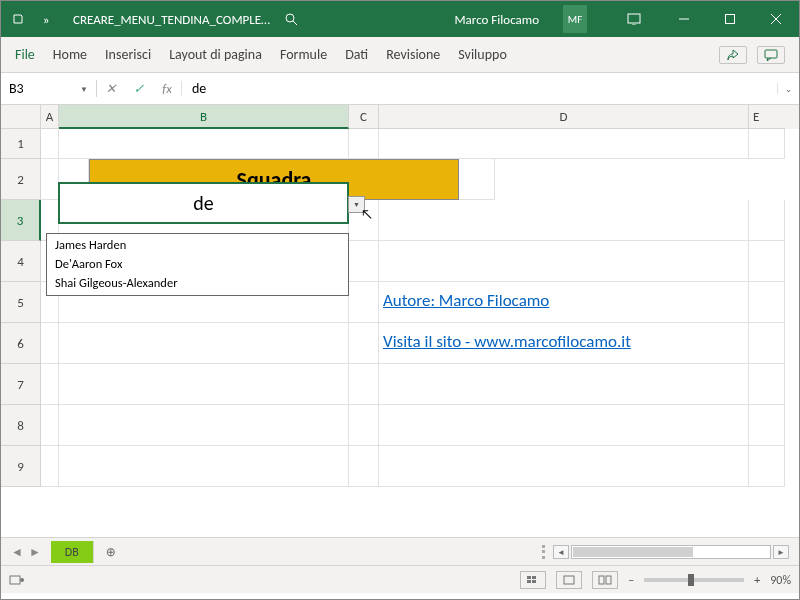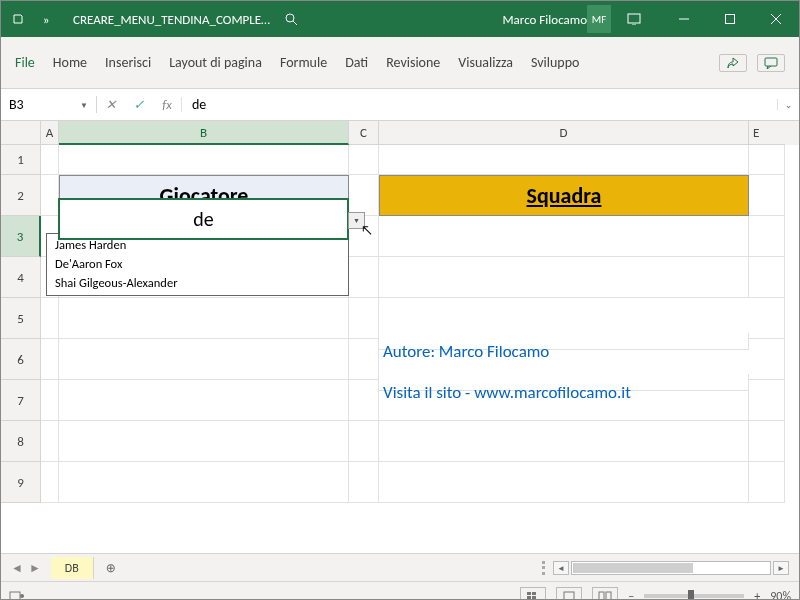--- a/index.html
+++ b/index.html
@@ -3,27 +3,27 @@
 <meta charset="utf-8">
 <style>
   * { box-sizing: border-box; margin: 0; padding: 0; font-family: "Segoe UI", Calibri, sans-serif; }
   body { background: #fff; width: 800px; height: 600px; overflow: hidden; position: relative; border: 1px solid #888; }
 
   
   .titlebar { height: 36px; background: #217346; display: flex; align-items: center; color: #fff; font-size: 13px; }
   .tb-left { display: flex; align-items: center; gap: 14px; padding-left: 10px; }
   .tb-icon { width: 14px; height: 14px; display: flex; align-items: center; justify-content: center; }
   .tb-filename { padding-left: 6px; }
-  .tb-user { margin-left: auto; display: flex; align-items: center; gap: 0; padding-right: 4px; }
+  .tb-user { margin-left: auto; display: flex; align-items: center; gap: 24px; padding-right: 4px; }
   .tb-avatar { background: #3d8f5f; width: 24px; height: 28px; border-radius: 1px; display: flex; align-items: center; justify-content: center; font-size: 11px; }
   .tb-wnd { display: flex; }
   .tb-btn { width: 46px; height: 36px; display: flex; align-items: center; justify-content: center; color: #fff; }
 
   
-  .ribbon { height: 52px; background: #f3f2f1; border-bottom: 1px solid #d4d4d4; display: flex; align-items: center; padding: 0 6px; gap: 2px; font-size: 14px; color: #444; }
+  .ribbon { height: 36px; background: #f3f2f1; border-bottom: 1px solid #d4d4d4; display: flex; align-items: center; padding: 0 6px; gap: 2px; font-size: 14px; color: #444; }
   .ribbon .tab { padding: 6px 8px; white-space: nowrap; }
   .ribbon .tab.file { color: #217346; font-weight: 400; }
   .ribbon-right { margin-left: auto; display: flex; gap: 10px; padding-right: 8px; color: #217346; }
   .rshare { border: 1px solid #c4c4c4; padding: 2px 6px; border-radius: 2px; }
 
   
   .fbar { height: 32px; background: #fff; border-bottom: 1px solid #d4d4d4; display: flex; align-items: center; font-size: 14px; }
   .namebox { width: 96px; border-right: 1px solid #d4d4d4; display: flex; align-items: center; padding: 0 8px; justify-content: space-between; background:#fff; }
   .namebox .dd { font-size: 8px; color: #666; }
   .fb-btns { display: flex; align-items: center; border-right: 1px solid #e1e1e1; }
@@ -48,29 +48,29 @@
   
   .wA { width: 18px; } .wB { width: 290px; } .wC { width: 30px; } .wD { width: 370px; } .wE { width: 36px; }
 
   .hdrcell { background: #eaeef6; border: 1px solid #888; display:flex; align-items:center; justify-content:center; font-weight:700; font-size:22px; font-family: Calibri, sans-serif; }
   .hdrcell2 { background: #eab308; border: 1px solid #888; display:flex; align-items:center; justify-content:center; font-weight:700; font-size:22px;text-decoration:underline; }
 
   .activecell { border: 2px solid #217346; display:flex; align-items:center; justify-content:center; font-size:20px; background:#fff; position:absolute; left:57px; top:53px; width:291px; height:42px; z-index:5; }
   .dd-handle { position:absolute; right:-18px; top:12px; width:17px; height:17px; background:#efefef; border:1px solid #999; display:flex; align-items:center; justify-content:center; font-size:7px; color:#555; }
   .cursor { position:absolute; right:-26px; top:22px; font-size:14px; z-index:7;}
 
-  .dropdown { position:absolute; left:45px; top:88px; width:303px; background:#fff; border:1px solid #666; z-index:4; font-size:12.5px; padding:2px 0; }
+  .dropdown { position:absolute; left:45px; top:104px; width:303px; background:#fff; border:1px solid #666; z-index:4; font-size:12.5px; padding:2px 0; }
   .dropdown div { padding: 1px 8px; line-height:1.35; }
 
-  .linkcell { color:#0563c1; font-size:17px; padding: 8px 4px; margin-top: 35px; }
+  .linkcell { color:#0563c1; text-decoration:underline; font-size:17px; padding: 8px 4px; }
 
   
   .sheettabs { height: 28px; background: #f3f2f1; border-top: 1px solid #d4d4d4; display:flex; align-items:center; font-size:12px; }
   .navarrows { display:flex; gap:6px; padding:0 10px; color:#888; }
-  .stab { padding: 4px 14px; border-right:1px solid #d4d4d4; color:#444; background:#fef9c3; }
+  .stab { padding: 4px 14px; border-right:1px solid #d4d4d4; color:#444; background:#84cc16; }
   .stab.active { background:#fff; border-bottom:2px solid #217346; color:#217346; font-weight:600; }
   .addsheet { padding:0 12px; color:#666; }
   .hscroll { margin-left:auto; display:flex; align-items:center; gap:2px; padding-right:10px; }
   .hsep { border-left:3px dotted #aaa; height:14px; margin:0 6px; }
   .hbar { width:200px; height:14px; border:1px solid #bbb; background:#fff; position:relative; }
   .hthumb { position:absolute; left:1px; top:1px; width:120px; height:10px; background:#cfcfcf; }
   .harr { width:16px; height:14px; border:1px solid #bbb; background:#f6f6f6; display:flex; align-items:center; justify-content:center; font-size:8px; color:#666; }
 
   
   .status { height: 28px; background: #f3f2f1; border-top:1px solid #d4d4d4; display:flex; align-items:center; font-size:12px; color:#555; padding:0 8px; }
@@ -131,21 +131,20 @@
 </div>
 
 <div class="ribbon">
   <div class="tab file">File</div>
   <div class="tab">Home</div>
   <div class="tab">Inserisci</div>
   <div class="tab">Layout di pagina</div>
   <div class="tab">Formule</div>
   <div class="tab">Dati</div>
   <div class="tab">Revisione</div>
-  <div class="tab">Visualizza</div>
   <div class="tab">Sviluppo</div>
   <div class="ribbon-right">
     <span class="rshare">
         <svg width="14" height="12" viewBox="0 0 14 12">
           <path d="M7 1l5 4-5 4V7C4 7 2 9 2 11c0-5 3-6 5-6z" fill="none" stroke="#217346"></path>
         </svg>
       </span>
     <span class="rshare">
         <svg width="14" height="12" viewBox="0 0 14 12">
           <rect x="1" y="1" width="12" height="8" rx="1" fill="none" stroke="#217346"></rect>
@@ -185,21 +184,20 @@
         <div class="rh">1</div>
         <div class="cell wA"></div>
         <div class="cell wB"></div>
         <div class="cell wC"></div>
         <div class="cell wD"></div>
         <div class="cell wE"></div>
       </div>
     <div class="row">
         <div class="rh">2</div>
         <div class="cell wA"></div>
-        <div class="cell wB hdrcell">Giocatore</div>
         <div class="cell wC"></div>
         <div class="cell wD hdrcell2">Squadra</div>
         <div class="cell wE"></div>
       </div>
     <div class="row">
         <div class="rh sel">3</div>
         <div class="cell wA"></div>
         <div class="cell wB"></div>
         <div class="cell wC"></div>
         <div class="cell wD"></div>

